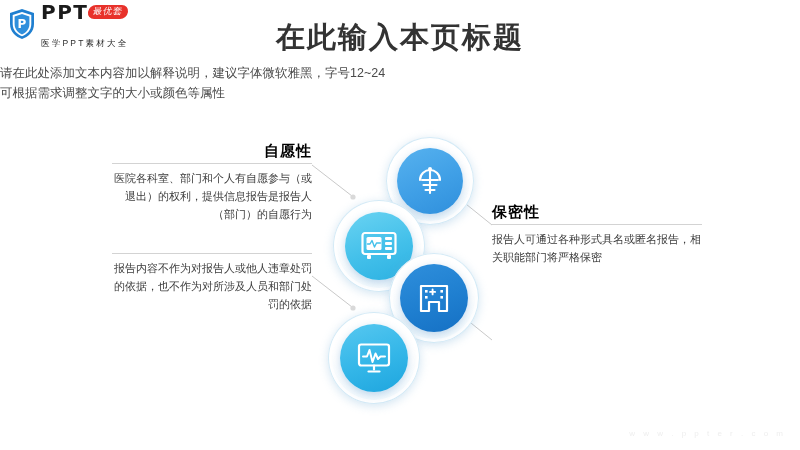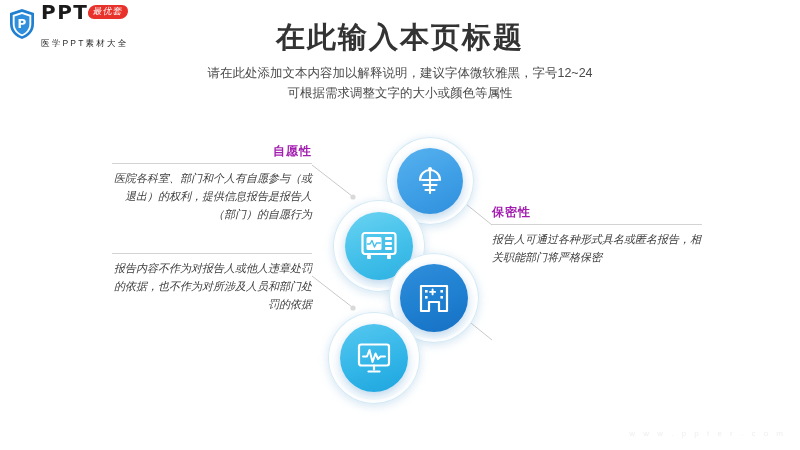--- a/index.html
+++ b/index.html
@@ -81,21 +81,21 @@
     font-size: 29px;
     font-weight: bold;
     color: #333333;
     letter-spacing: 2px;
   }
   #subtitle {
     position: absolute;
     left: 0;
     top: 63px;
     width: 800px;
-    text-align: center;
+    text-align: left;
     font-size: 12.5px;
     color: #4a4a4a;
     line-height: 20px;
   }
   .sub-line { display: block; }
 
   
   #graphic {
     position: absolute;
     left: 0;
@@ -150,38 +150,37 @@
                        background: linear-gradient(160deg,#2f8fdc 0%, #1f7fd0 55%, #1570c4 100%); }
   #node-bottom { left: 328px; top: 312px; width: 92px; height: 92px; }
   #node-bottom .disc { left: 12px; top: 12px; width: 68px; height: 68px;
                        background: linear-gradient(160deg,#57c8f0 0%, #33b6e8 55%, #1ea5de 100%); }
 
   
   .block {
     position: absolute;
   }
   .block .hd {
-    font-size: 12px;
+    font-size: 15px;
     font-weight: bold;
-    color: #a21caf;
+    color: #000000;
     letter-spacing: 1px;
     line-height: 18px;
     padding-bottom: 3px;
   }
   .block .rule {
     height: 1px;
     background: #d3d3d3;
     width: 100%;
   }
   .block .body {
     font-size: 11px;
     color: #3c3c3c;
     line-height: 18px;
     padding-top: 5px;
-    font-style: italic;
   }
   .block.left  { text-align: right; }
   .block.left .hd { text-align: right; }
   .block.right { text-align: left; }
 
   #blk-voluntary  { left: 112px; top: 142px;  width: 200px; }
   #blk-nonpunitive{ left: 112px; top: 253px;  width: 200px; }
   #blk-confidential{left: 492px; top: 203px;  width: 210px; }
   #blk-incentive  { left: 492px; top: 318px;  width: 210px; }
 

